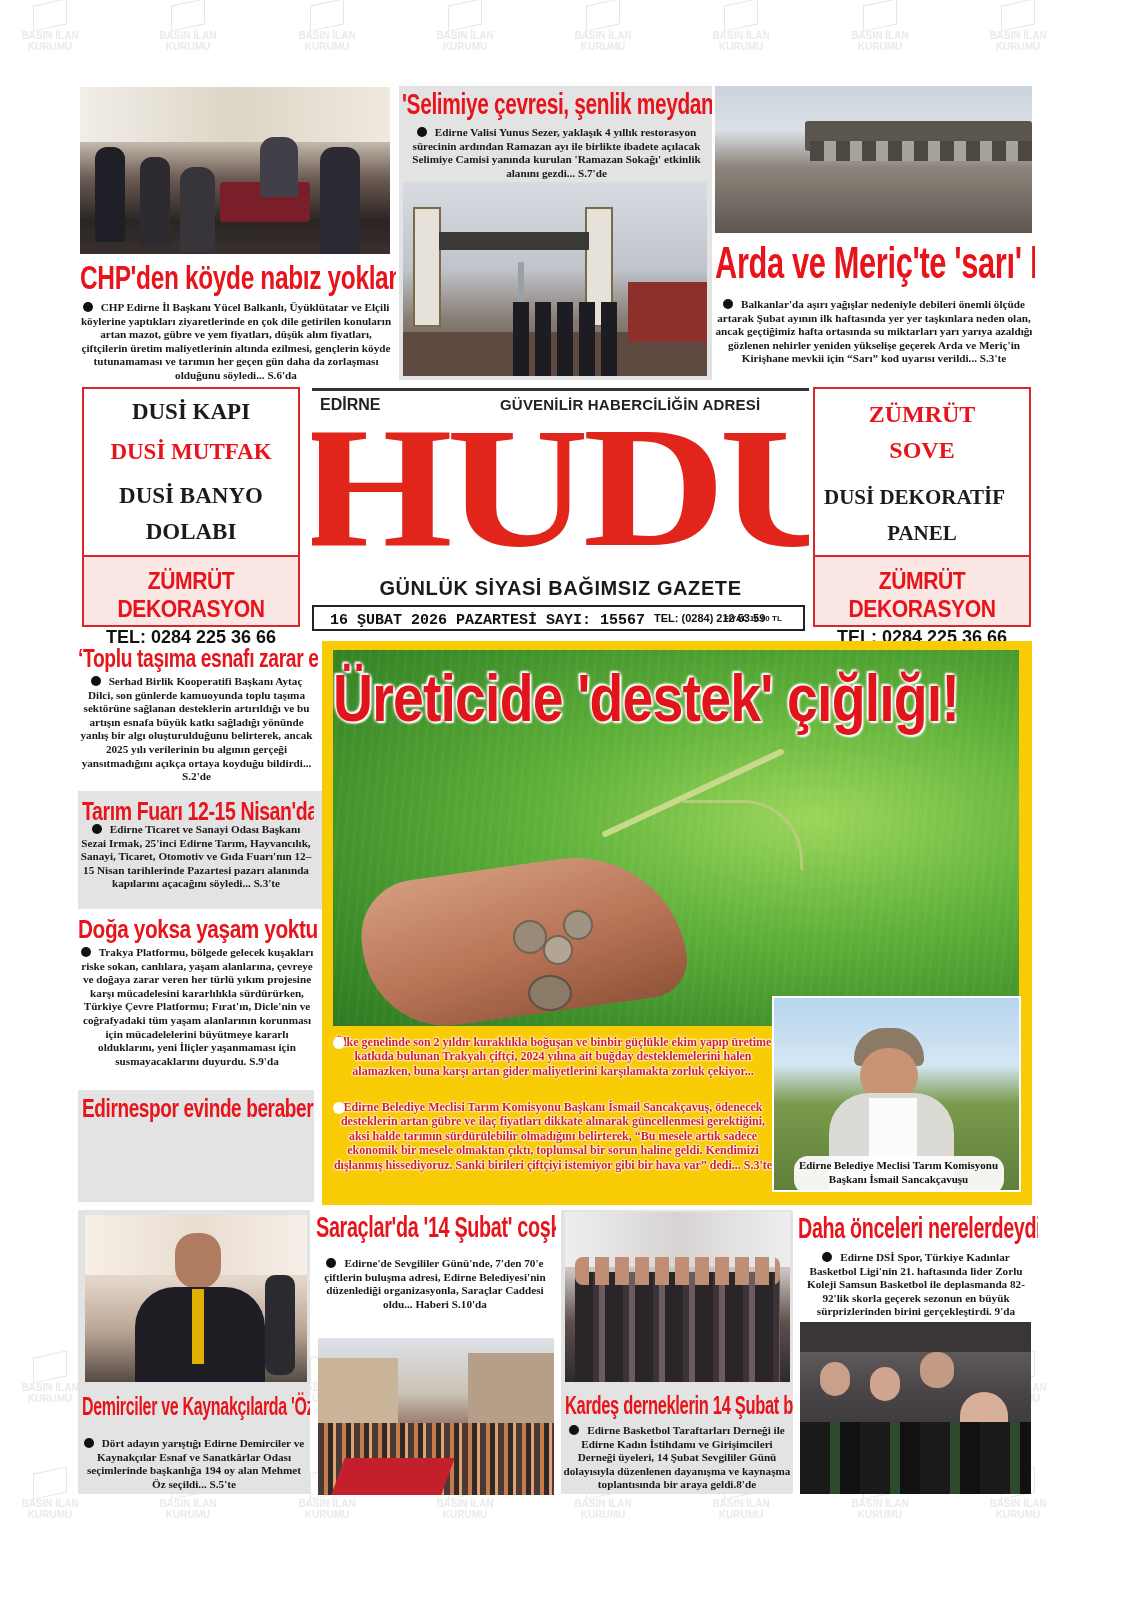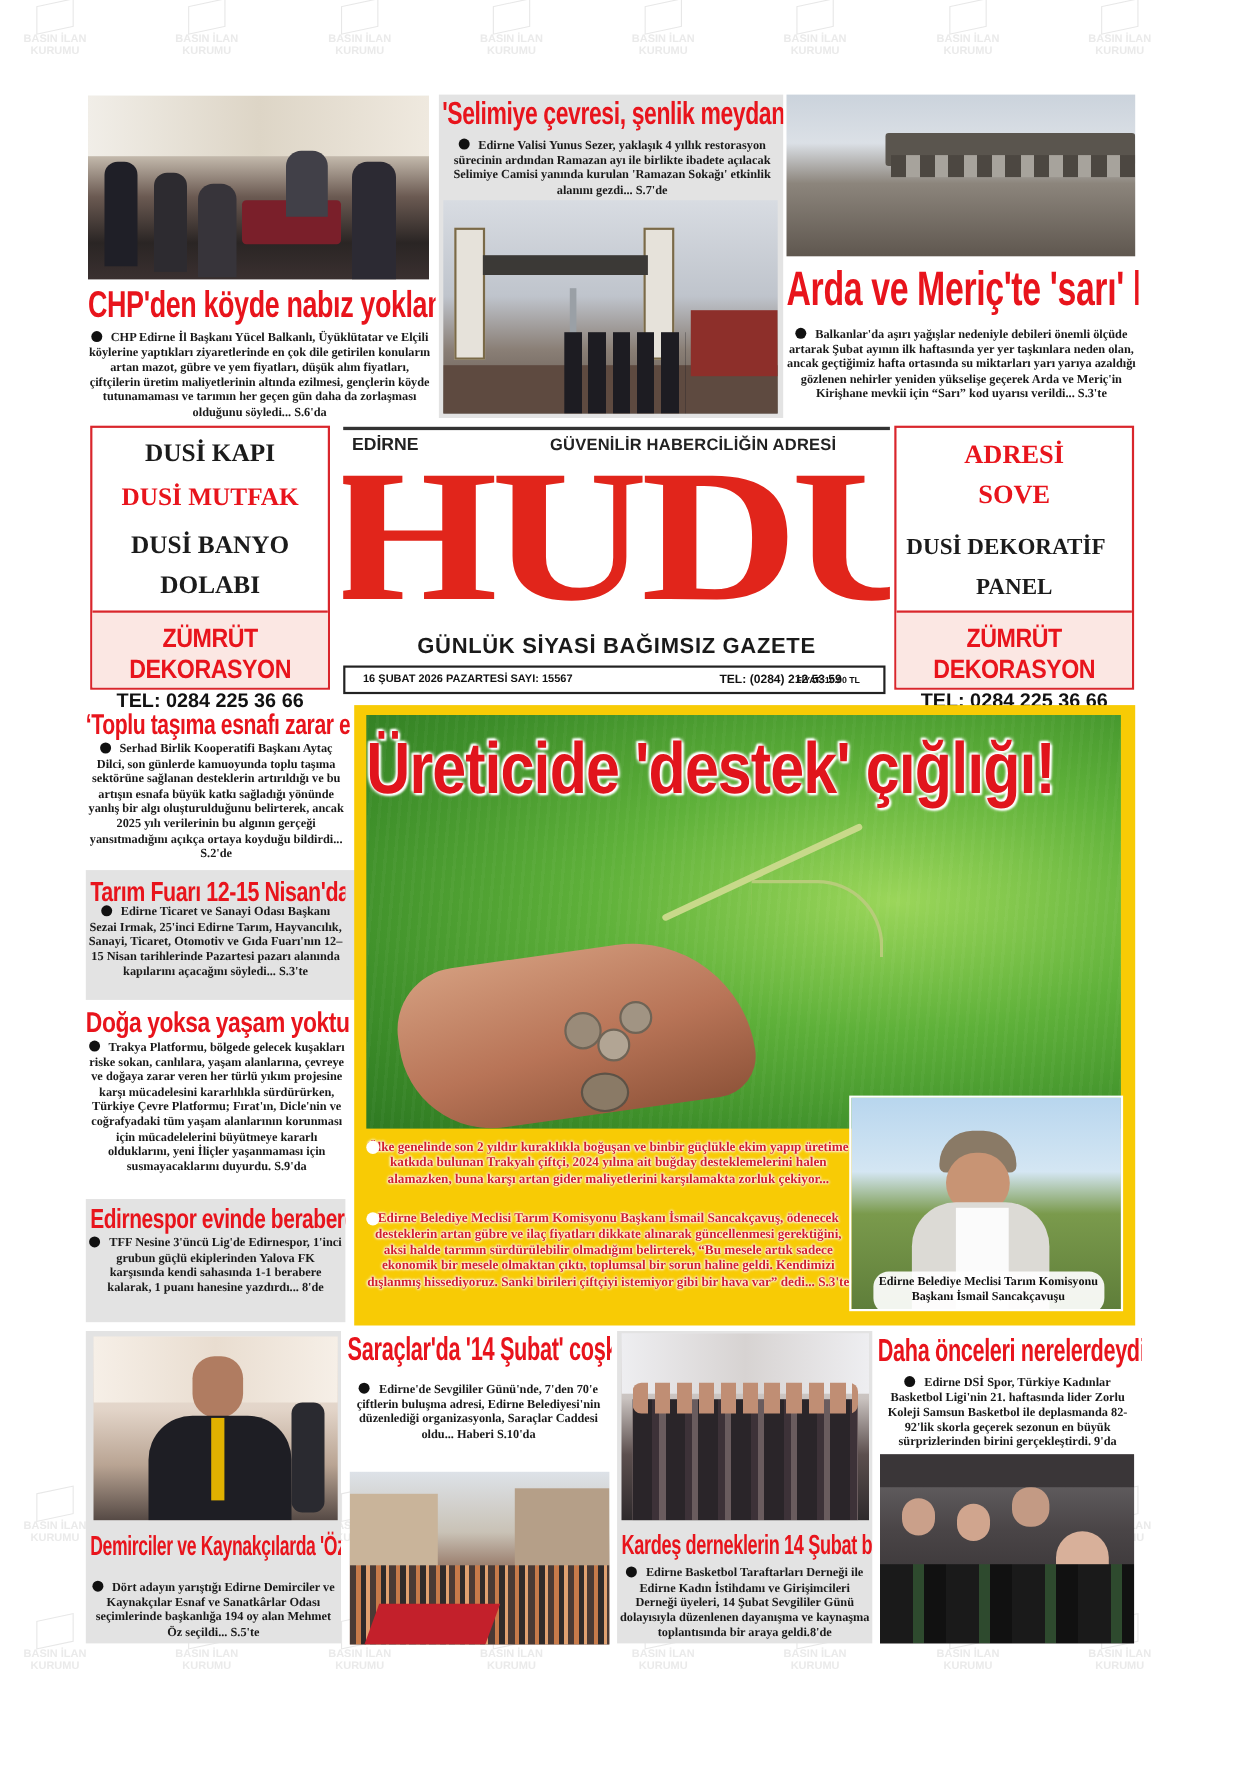--- a/index.html
+++ b/index.html
@@ -211,27 +211,27 @@
 </div>
 
 <div class="abs" style="left:312px;top:388px;width:497px;height:3px;background:#333;"></div>
 <div class="abs" style="left:320px;top:396px;font-family:'Liberation Sans',sans-serif;font-weight:bold;font-size:16px;color:#222;">EDİRNE</div>
 <div class="abs" style="left:500px;top:396px;font-family:'Liberation Sans',sans-serif;font-weight:bold;font-size:15px;color:#222;letter-spacing:0.2px;">GÜVENİLİR HABERCİLİĞİN ADRESİ</div>
 <div class="abs" style="left:312px;top:402px;width:497px;height:180px;overflow:hidden;text-align:center;">
   <span style="display:inline-block;font-family:'Liberation Serif',serif;font-weight:bold;font-size:190px;line-height:190px;color:#e1251b;transform:scaleX(1.04) scaleY(0.9);transform-origin:center top;letter-spacing:-6px;">HUDUT</span>
 </div>
 <div class="abs" style="left:312px;top:577px;width:497px;text-align:center;font-family:'Liberation Sans',sans-serif;font-weight:bold;font-size:20px;color:#1a1a1a;letter-spacing:0.6px;">GÜNLÜK SİYASİ BAĞIMSIZ GAZETE</div>
 <div class="abs" style="left:312px;top:605px;width:493px;height:26px;border:2px solid #222;">
-  <span class="abs" style="left:16px;top:5px;font-family:Liberation Sans, sans-serif;font-weight:bold;font-size:10px;color:#111;">16 ŞUBAT 2026 PAZARTESİ  SAYI: 15567</span>
+  <span class="abs" style="left:16px;top:5px;font-family:Liberation Mono, monospace;font-weight:bold;font-size:15px;color:#111;">16 ŞUBAT 2026 PAZARTESİ  SAYI: 15567</span>
   <span class="abs" style="left:292px;top:5px;font-family:'Liberation Sans',sans-serif;font-weight:bold;font-size:11px;color:#111;margin-left:48px;">TEL: (0284) 212 53 59</span>
   <span class="abs" style="left:410px;top:7px;font-family:Liberation Sans, sans-serif;font-weight:bold;font-size:8px;color:#111;">FİYAT: 10.00 TL</span>
 </div>
 
 <div class="ad" style="left:813px;top:387px;width:218px;height:240px;">
-  <div class="ad-line" style="position:absolute;top:12px;left:0;right:0;font-size:24px;color:#e8141c;">ADRESİ</div>
+  <div class="ad-line" style="position:absolute;top:12px;left:0;right:0;font-size:24px;color:#e8141c;">ZÜMRÜT</div>
   <div class="ad-line" style="position:absolute;top:48px;left:0;right:0;font-size:24px;color:#e8141c;">SOVE</div>
   <div class="ad-line" style="position:absolute;top:96px;left:0;right:15px;font-size:21px;color:#1b1b1b;">DUSİ DEKORATİF</div>
   <div class="ad-line" style="position:absolute;top:132px;left:0;right:0;font-size:21px;color:#1b1b1b;">PANEL</div>
   <div class="ad-foot">
     <div class="ad-brand" style="margin-top:10px;transform:scaleX(0.88);">ZÜMRÜT DEKORASYON</div>
     <div class="ad-tel" style="margin-top:4px;">TEL: 0284 225 36 66</div>
   </div>
 </div>
 
 <div class="abs" style="left:78px;top:643px;width:240px;height:32px;overflow:hidden;">
@@ -253,23 +253,20 @@
 <div class="abs" style="left:78px;top:914px;width:240px;height:32px;overflow:hidden;">
   <span class="hl hl-cond" style="font-size:26px;transform:scaleX(0.8);">Doğa yoksa yaşam yoktur!</span>
 </div>
 <div class="abs body-txt" style="left:78px;top:946px;width:238px;">
   <span class="bullet"></span><span>Trakya Platformu, bölgede gelecek kuşakları riske sokan, canlılara, yaşam alanlarına, çevreye ve doğaya zarar veren her türlü yıkım projesine karşı mücadelesini kararlılıkla sürdürürken, Türkiye Çevre Platformu; Fırat'ın, Dicle'nin ve coğrafyadaki tüm yaşam alanlarının korunması için mücadelelerini büyütmeye kararlı olduklarını, yeni İliçler yaşanmaması için susmayacaklarını duyurdu. S.9'da</span>
 </div>
 
 <div class="abs graybox" style="left:78px;top:1090px;width:236px;height:112px;">
   <div class="abs" style="left:4px;top:4px;width:232px;height:30px;overflow:hidden;">
     <span class="hl hl-cond" style="font-size:25px;transform:scaleX(0.76);">Edirnespor evinde berabere</span>
-  </div>
-  <div class="abs body-txt" style="left:2px;top:34px;width:232px;">
-    <span class="bullet"></span><span>TFF Nesine 3'üncü Lig'de Edirnespor, 1'inci grubun güçlü ekiplerinden Yalova FK karşısında kendi sahasında 1-1 berabere kalarak, 1 puanı hanesine yazdırdı... 8'de</span>
   </div>
 </div>
 
 <div class="abs" style="left:322px;top:641px;width:710px;height:564px;background:#f8cb05;"></div>
 <div class="photo" style="left:333px;top:650px;width:686px;height:376px;background:radial-gradient(ellipse at 70% 45%,#9bd65a 0%,#5fb13a 40%,#3e8f2a 75%,#2f7a22 100%);">
   <div class="abs" style="left:0;top:0;width:100%;height:100%;background:repeating-linear-gradient(95deg,rgba(255,255,255,0.03) 0 3px,transparent 3px 9px);"></div>
   <div class="abs" style="left:260px;top:140px;width:200px;height:6px;background:#c8d98a;transform:rotate(-25deg);border-radius:3px;"></div>
   <div class="abs" style="left:350px;top:150px;width:120px;height:70px;border:3px solid #b7cc7a;border-left:none;border-bottom:none;border-radius:0 60px 0 0;"></div>
   <div class="abs" style="left:30px;top:215px;width:320px;height:150px;background:linear-gradient(170deg,#d49e7f 0%,#b87457 55%,#8e5339 100%);border-radius:60px 120px 40px 90px;transform:rotate(-8deg);"></div>
   <div class="abs" style="left:180px;top:270px;width:34px;height:34px;border-radius:50%;background:#9a8b79;border:2px solid #6f6456;"></div>

